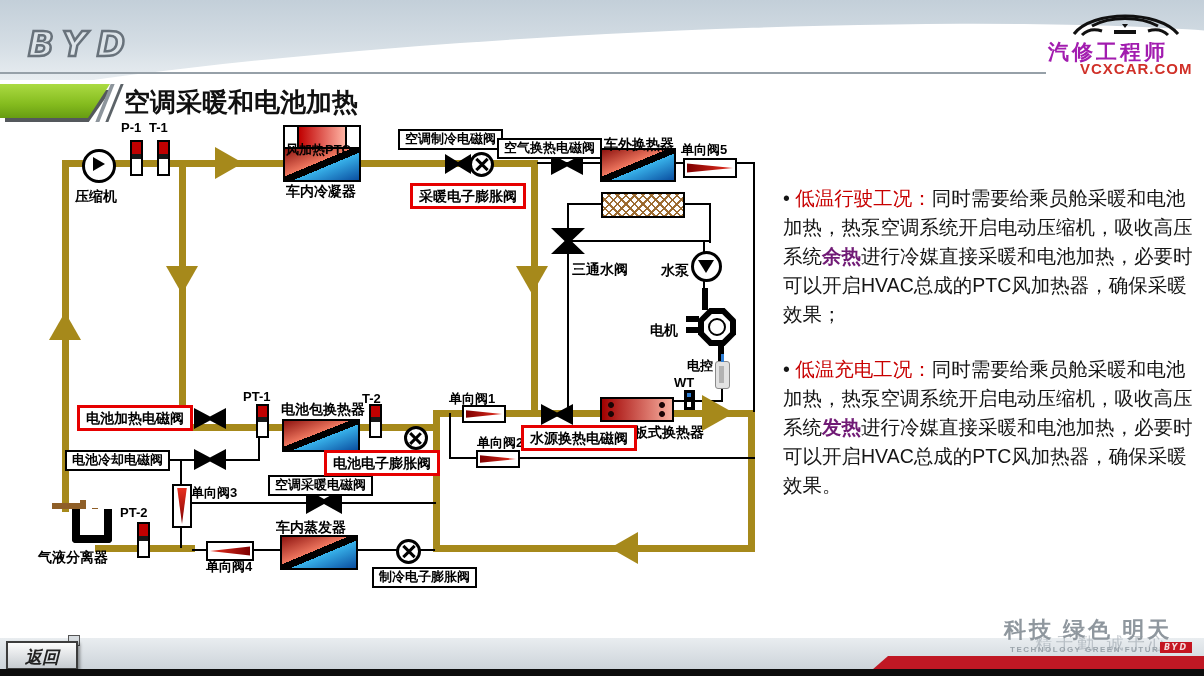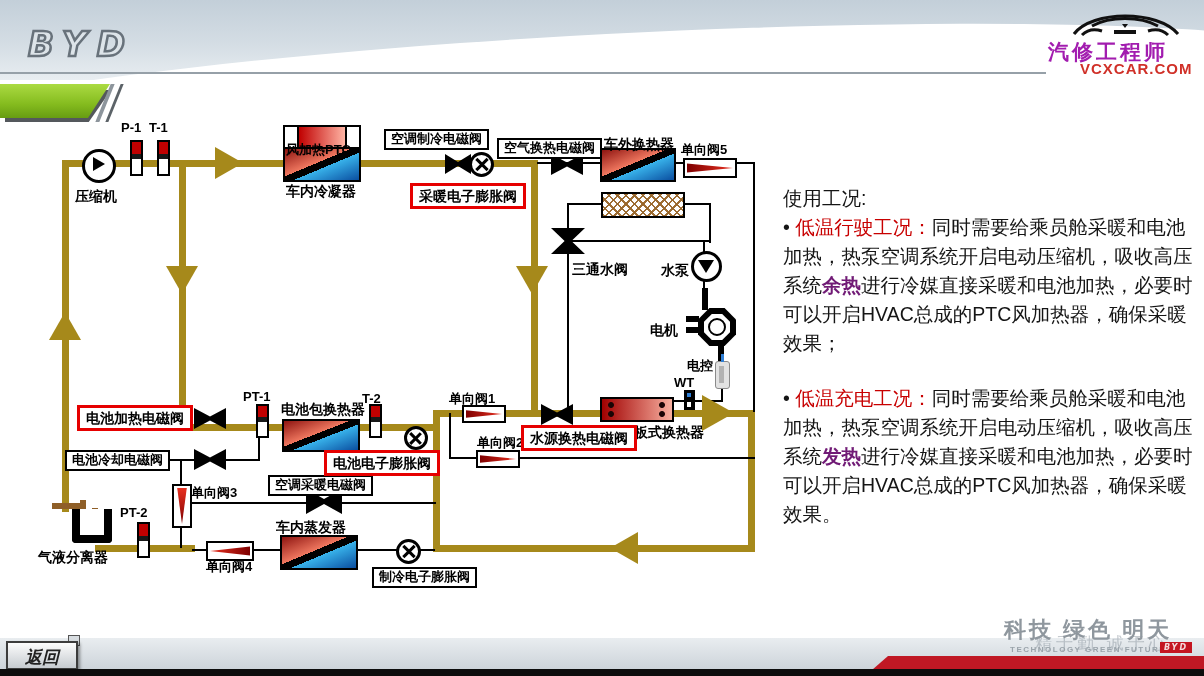--- a/index.html
+++ b/index.html
@@ -121,20 +121,21 @@
     <path d="M52 30 h22" stroke="#111" stroke-width="4"></path>
     <path d="M60 22 l3 4 l3 -4" fill="#111" stroke="none"></path>
   </svg>
   <div class="rlogo-cn">汽修工程师</div>
   <div class="rlogo-en">VCXCAR.COM</div>
 
   <div class="banner-sh"></div>
   <div class="banner"></div>
   <div class="slash1"></div>
   <div class="slash2"></div>
+  <div class="sec-head">空调采暖和电池加热</div>
 
   <div id="diagram" class="diagram">
 
     <div class="circle" style="left:82px;top:149px;width:28px;height:28px;">
         <span class="tri-r"></span>
       </div>
     <div class="sensor" style="left:130px;top:140px;width:9px;height:32px;"></div>
     <div class="sensor" style="left:157px;top:140px;width:9px;height:32px;"></div>
     <div class="ptc" style="left:283px;top:125px;width:74px;height:20px;">
         <div class="ptc-core"></div>
@@ -205,21 +206,21 @@
     <div class="lbl" style="left:477px;top:436px;">单向阀2</div>
     <div class="lbl" style="left:243px;top:390px;">PT-1</div>
     <div class="lbl" style="left:281px;top:401px;font-size:14px;">电池包换热器</div>
     <div class="lbl" style="left:362px;top:392px;">T-2</div>
     <div class="lbl" style="left:191px;top:486px;">单向阀3</div>
     <div class="lbl" style="left:120px;top:506px;">PT-2</div>
     <div class="lbl" style="left:38px;top:549px;font-size:14px;">气液分离器</div>
     <div class="lbl" style="left:206px;top:560px;">单向阀4</div>
     <div class="lbl" style="left:276px;top:519px;font-size:14px;">车内蒸发器</div>
 
-    <div class="lbl bx" style="left:384px;top:129px;">空调制冷电磁阀</div>
+    <div class="lbl bx" style="left:398px;top:129px;">空调制冷电磁阀</div>
     <div class="lbl bx" style="left:497px;top:138px;">空气换热电磁阀</div>
     <div class="lbl bx" style="left:65px;top:450px;">电池冷却电磁阀</div>
     <div class="lbl bx" style="left:268px;top:475px;">空调采暖电磁阀</div>
     <div class="lbl bx" style="left:372px;top:567px;">制冷电子膨胀阀</div>
 
     <div class="lbl rb" style="left:410px;top:183px;">采暖电子膨胀阀</div>
     <div class="lbl rb" style="left:521px;top:425px;">水源换热电磁阀</div>
     <div class="lbl rb" style="left:77px;top:405px;">电池加热电磁阀</div>
     <div class="lbl rb" style="left:324px;top:450px;">电池电子膨胀阀</div>
   <div class="pipe p-o" style="left: 62px; top: 160px; width: 476px; height: 7px;"></div>
@@ -255,21 +256,20 @@
       <div class="pipe p-k" style="left: 449px; top: 457px; width: 306px; height: 2px;"></div>
       <div class="ar" style="left: 215px; top: 147px; border-top: 16px solid transparent; border-bottom: 16px solid transparent; border-left: 28px solid rgb(166, 137, 27);"></div>
       <div class="ar" style="left: 166px; top: 266px; border-left: 16px solid transparent; border-right: 16px solid transparent; border-top: 28px solid rgb(166, 137, 27);"></div>
       <div class="ar" style="left: 516px; top: 266px; border-left: 16px solid transparent; border-right: 16px solid transparent; border-top: 28px solid rgb(166, 137, 27);"></div>
       <div class="ar" style="left: 49px; top: 312px; border-left: 16px solid transparent; border-right: 16px solid transparent; border-bottom: 28px solid rgb(166, 137, 27);"></div>
       <div class="ar" style="left: 702px; top: 395px; border-top: 18px solid transparent; border-bottom: 18px solid transparent; border-left: 32px solid rgb(166, 137, 27);"></div>
       <div class="ar" style="left: 610px; top: 532px; border-top: 16px solid transparent; border-bottom: 16px solid transparent; border-right: 28px solid rgb(166, 137, 27);"></div>
     </div>
 
   <div class="usage">
-    <span class="u-title">使用工况:</span>
     <p><span>•</span> <span class="red">低温行驶工况：</span><span>同时需要给乘员舱采暖和电池加热，热泵空调系统开启电动压缩机，吸收高压系统</span><span class="hot">余热</span><span>进行冷媒直接采暖和电池加热，必要时可以开启HVAC总成的PTC风加热器，确保采暖效果；</span></p>
     <p><span>•</span> <span class="red">低温充电工况：</span><span>同时需要给乘员舱采暖和电池加热，热泵空调系统开启电动压缩机，吸收高压系统</span><span class="hot">发热</span><span>进行冷媒直接采暖和电池加热，必要时可以开启HVAC总成的PTC风加热器，确保采暖效果。</span></p>
   </div>
 
   <div class="bottom-band"></div>
   <div class="watermark">精于勤 诚于心</div>
   <div class="slogan">科技 绿色 明天</div>
   <div class="slogan-en">TECHNOLOGY GREEN FUTURE</div>
   <div class="mini-byd">BYD</div>
   <div class="back-notch"></div>

